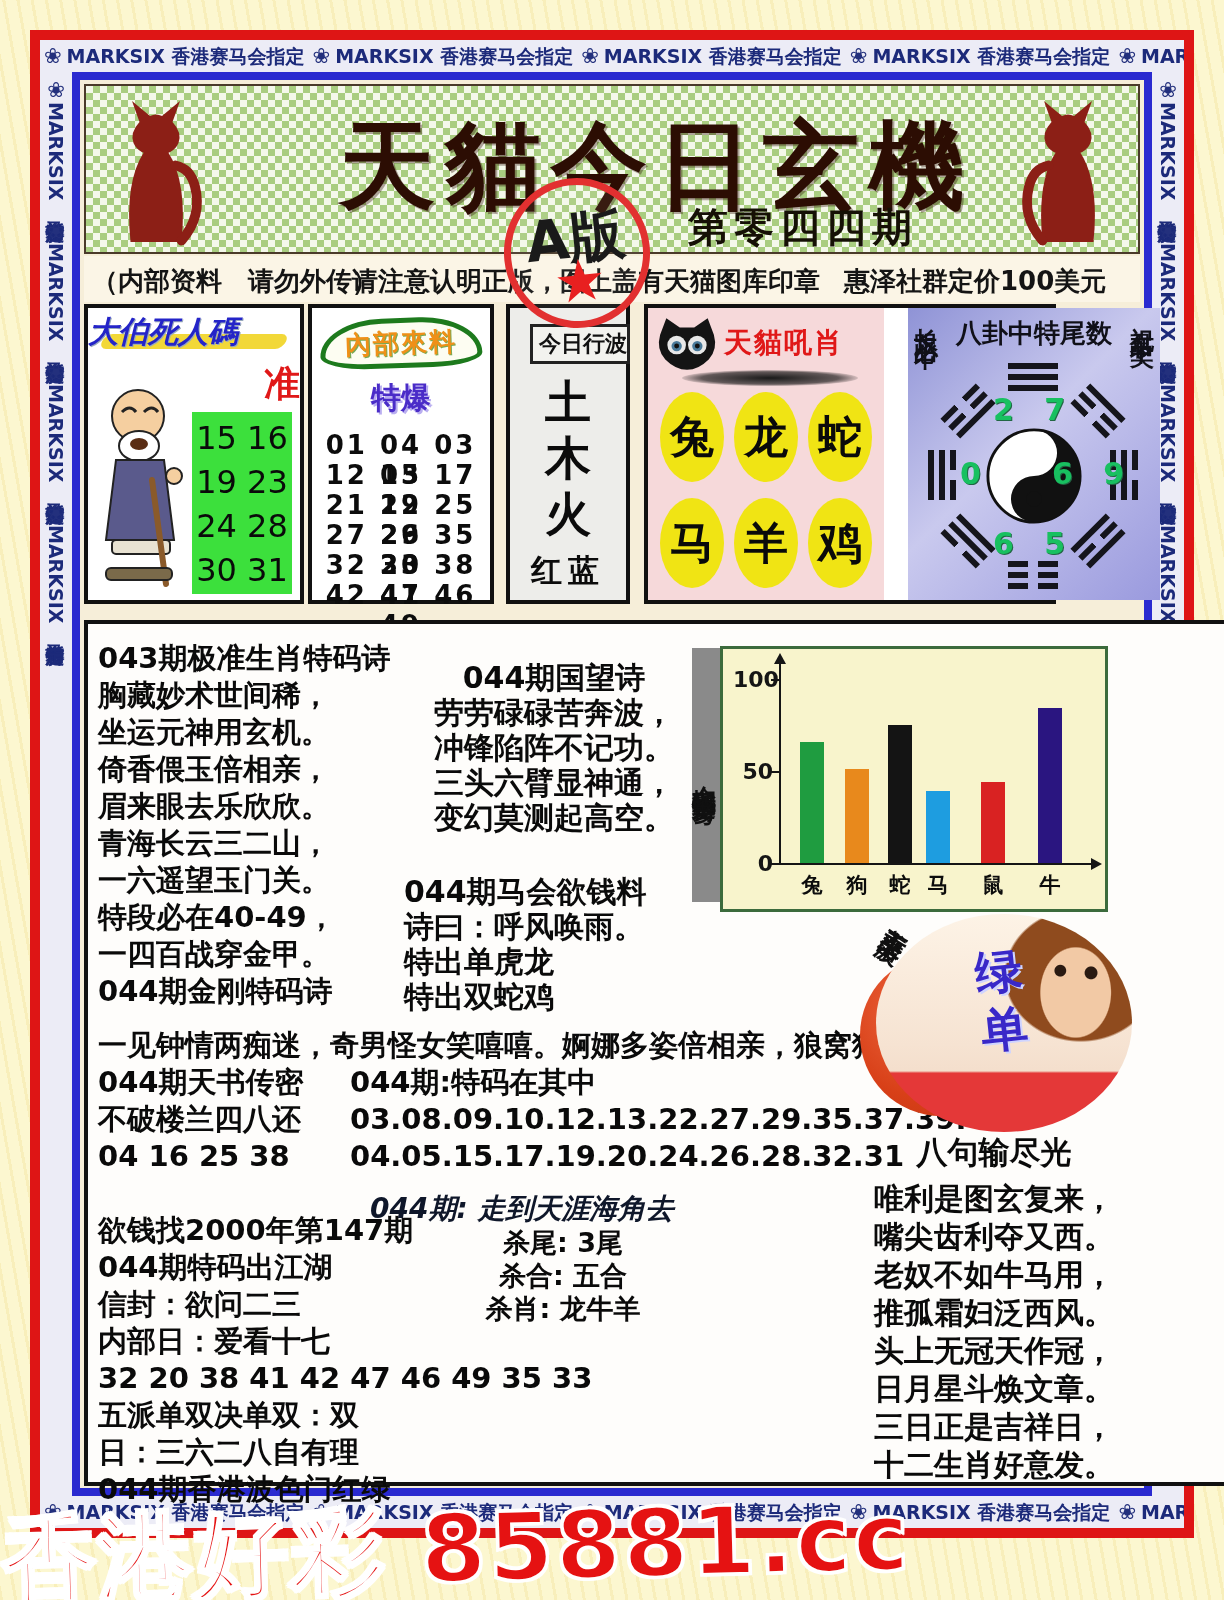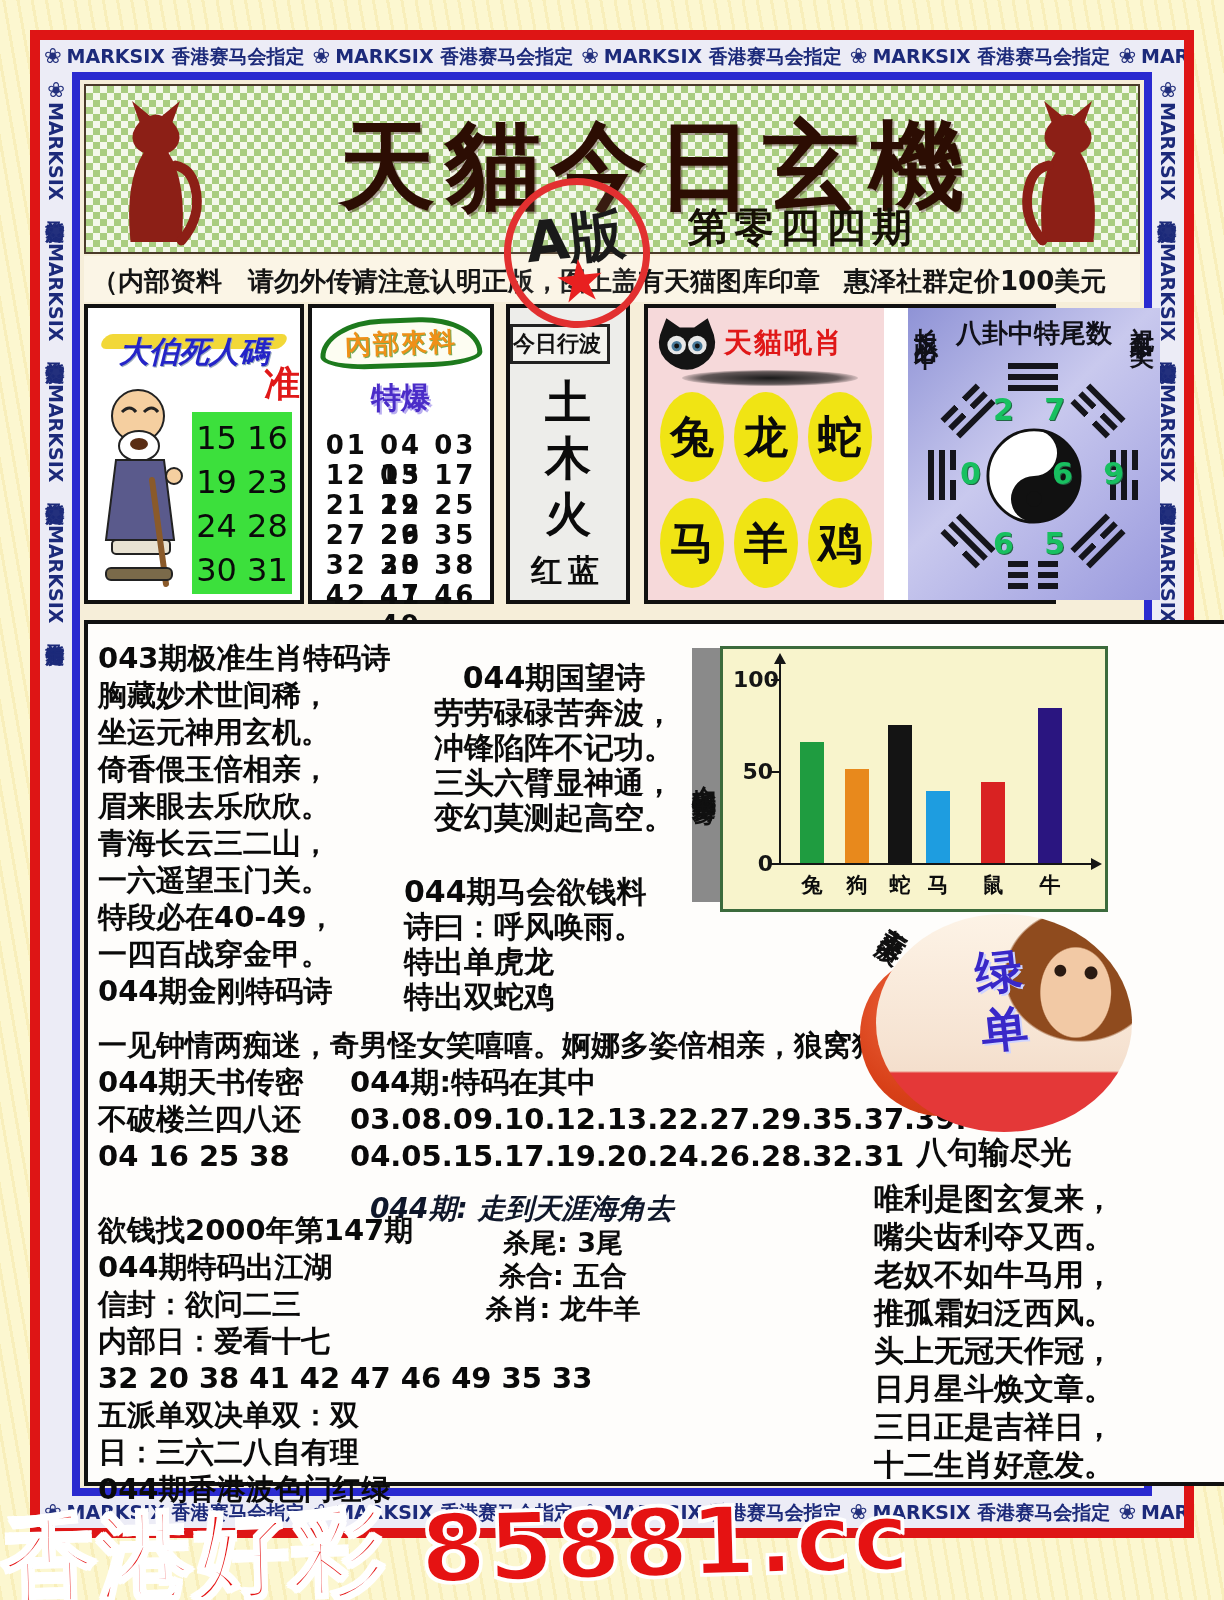--- a/index.html
+++ b/index.html
@@ -34,38 +34,38 @@
   .stamp-label{position:absolute;left:0;top:16px;width:100%;text-align:center;font-size:56px;font-weight:900;color:#1a1a1a;}
   .stamp-star{position:absolute;left:0;top:66px;width:100%;text-align:center;font-size:58px;color:#e82020;line-height:60px;}
   .issue{position:absolute;left:688px;top:200px;font-size:40px;font-weight:900;color:#151005;letter-spacing:6px;}
   
   .notice{position:absolute;left:84px;top:256px;width:1056px;height:46px;background:#fbf5e6;}
   .notice span{position:absolute;top:8px;font-size:26px;font-weight:600;color:#141414;white-space:nowrap;}
   .notice-left{left:8px;} .notice-mid{left:268px;} .notice-right{left:760px;}
   
   .panel{position:absolute;top:304px;height:300px;box-sizing:border-box;border:4px solid #111;background:#fff;}
   .p1{left:84px;width:220px;}
-  .p1-title{position:absolute;left:0;top:4px;width:100%;text-align:center;font-size:30px;font-weight:900;
-    font-style:italic;color:#2424c8;z-index:2;text-shadow:1px 1px 0 #9ab;margin-top:20px;}
+  .p1-title{position:absolute;left:0;top:4px;width:100%;text-align:left;font-size:30px;font-weight:900;
+    font-style:italic;color:#2424c8;z-index:2;text-shadow:1px 1px 0 #9ab;}
   .p1-swoosh{position:absolute;left:14px;top:26px;width:184px;height:15px;background:#f2d838;border-radius:8px;transform:skewX(-25deg);z-index:1;}
   .p1-badge{position:absolute;left:176px;top:52px;font-size:36px;font-weight:900;color:#e01818;z-index:2;}
   .oldman{position:absolute;left:4px;top:72px;}
   .dabo-box{position:absolute;left:104px;top:104px;width:100px;height:182px;background:#3ce03c;padding-top:4px;box-sizing:border-box;}
   .dabo-num{height:44px;line-height:44px;text-align:center;font-size:32px;font-weight:400;color:#0a0a0a;white-space:pre;}
   .p2{left:308px;width:186px;}
   .nb-banner{position:absolute;left:8px;top:10px;width:162px;height:50px;box-sizing:border-box;border:5px solid #1d7a1d;
     border-radius:50% 50% 40% 40% / 95% 95% 35% 35%;background:#fdfdf2;text-align:center;line-height:40px;
     font-size:26px;font-weight:900;color:#ef9018;letter-spacing:2px;transform:rotate(-2deg);text-shadow:1px 1px 0 #7a5;}
   .nb-sub{position:absolute;left:0;top:70px;width:100%;text-align:center;font-size:30px;font-weight:900;color:#4a2cc8;
     text-shadow:2px 2px 0 #b9aef0;}
   .nb-rows{position:absolute;left:0;top:122px;width:100%;}
   .nb-row{height:30px;line-height:30px;text-align:center;font-size:26px;font-weight:900;color:#0c0c0c;letter-spacing:3px;}
   .p3{left:506px;width:124px;background:#ededea;}
-  .xb-head{position:absolute;left:0;top:16px;width:100px;height:40px;box-sizing:border-box;border:3px solid #222;
-    text-align:left;line-height:34px;font-size:22px;font-weight:900;color:#111;background:#f2f2ee;}
+  .xb-head{position:absolute;left:20px;top:16px;width:100px;height:40px;box-sizing:border-box;border:3px solid #222;
+    text-align:right;line-height:34px;font-size:22px;font-weight:900;color:#111;background:#f2f2ee;}
   .xb-chars{position:absolute;left:0;top:66px;width:100%;}
   .xb-char{height:56px;line-height:56px;text-align:center;font-size:46px;font-weight:900;color:#0b0b0b;}
   .xb-foot{position:absolute;left:0;top:242px;width:100%;text-align:center;font-size:31px;font-weight:900;color:#0b0b0b;letter-spacing:6px;}
   .p4{left:644px;width:412px;padding:0;}
   .p4-left{position:absolute;left:0;top:0;width:236px;height:292px;background:#f6d9da;}
   .cat-icon{position:absolute;left:8px;top:8px;}
   .hx-title{position:absolute;left:76px;top:16px;font-size:28px;font-weight:900;color:#e01818;letter-spacing:2px;}
   .hx-shadow{position:absolute;left:34px;top:62px;width:176px;height:16px;border-radius:50%;
     background:radial-gradient(ellipse at center,#1a1a1a 0%,rgba(20,20,20,.65) 55%,transparent 75%);}
   .hx-ovals{position:absolute;left:0;top:84px;width:236px;height:200px;}

